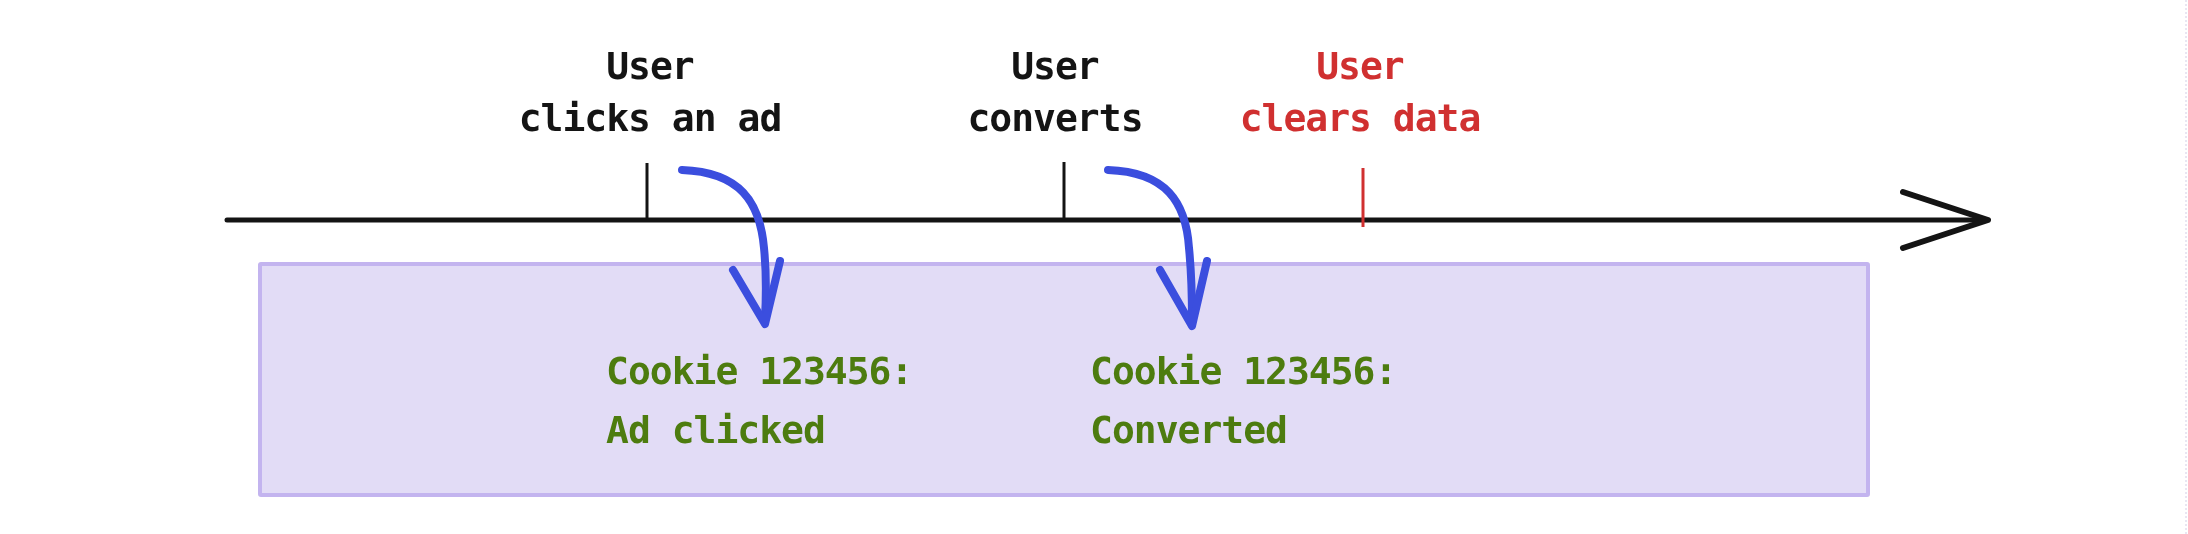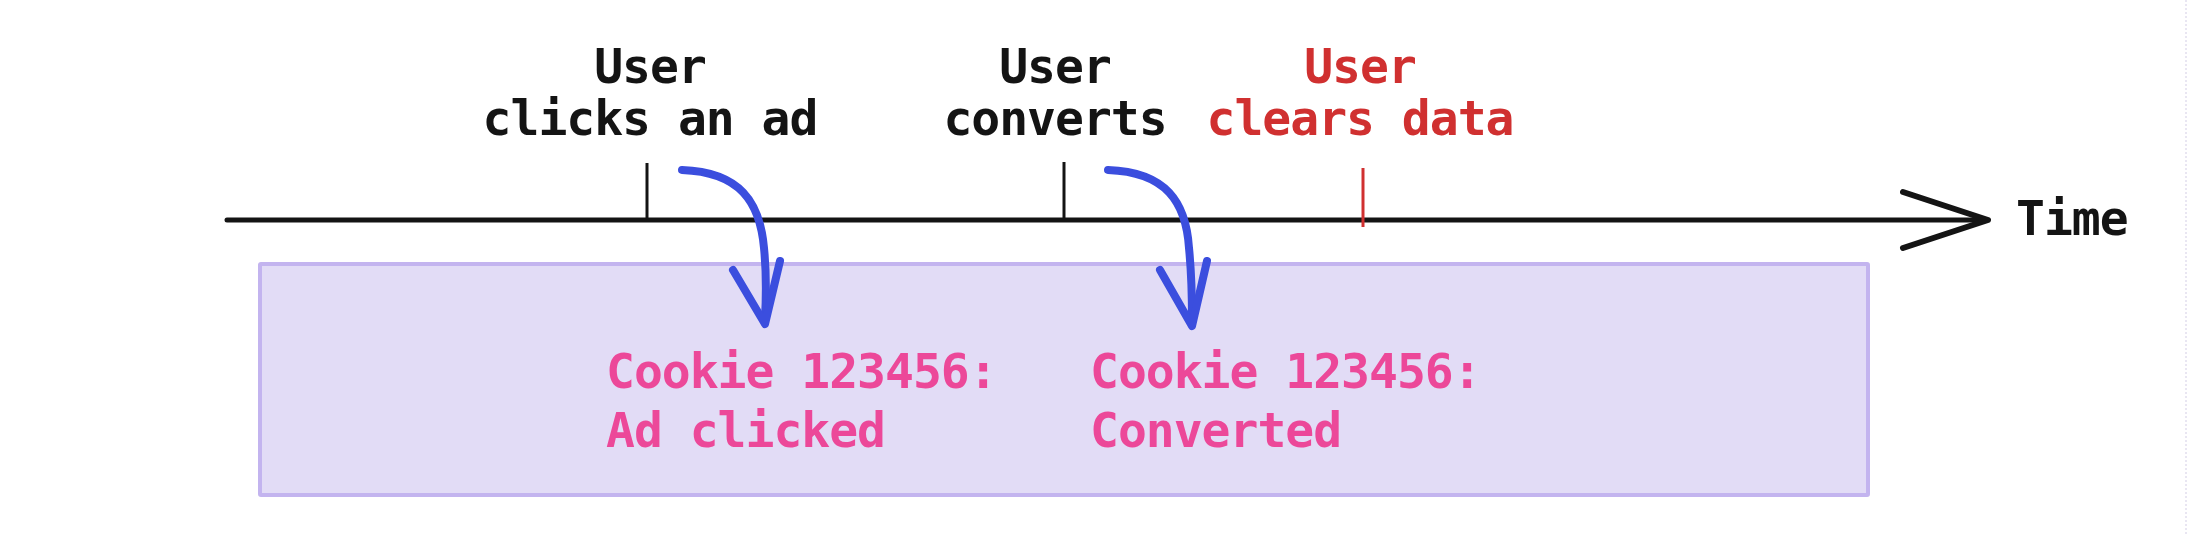--- a/index.html
+++ b/index.html
@@ -18,30 +18,30 @@
   }
   #overlay-svg {
     position: absolute;
     left: 0;
     top: 0;
     width: 2188px;
     height: 534px;
   }
   .label {
     position: absolute;
-    font-size: 48px;
+    font-size: 38px;
     line-height: 52px;
     white-space: pre-line;
     text-align: center;
     color: #141414;
     letter-spacing: -1px;
   }
   .label.red   { color: #d03030; }
   .label.purple{ color: #5b2fc9; }
-  .label.blue  { color: #ec4899; }
+  .label.blue  { color: #4d7c0f; }
   .label.left  { text-align: left; }
   #event-label-click   { left: 470px;  top: 40px;  width: 360px; }
   #event-label-convert { left: 875px;  top: 40px;  width: 360px; }
   #event-label-clear   { left: 1180px; top: 40px;  width: 360px; }
   #time-label          { left: 2016px; top: 196px; width: 160px; text-align: left; line-height: 44px; }
   #adtech-label        { left: 24px;   top: 328px; width: 240px; }
   #cookie-record-1     { left: 606px;  top: 342px; width: 440px; line-height: 59px; }
   #cookie-record-2     { left: 1090px; top: 342px; width: 440px; line-height: 59px; }
   #server-box {
     position: absolute;
@@ -88,21 +88,20 @@
     <path d="M 1160 270 L 1192 326 L 1207 261" fill="none" stroke="#3b4ede" stroke-width="8" stroke-linecap="round" stroke-linejoin="round"></path>
   </svg>
 
   <div class="label" id="event-label-click">User
 clicks an ad</div>
   <div class="label" id="event-label-convert">User
 converts</div>
   <div class="label red" id="event-label-clear">User
 clears data</div>
 
-  <div class="label" id="time-label">Time</div>
 
 
   <div class="label blue left" id="cookie-record-1">Cookie 123456:
 Ad clicked</div>
   <div class="label blue left" id="cookie-record-2">Cookie 123456:
 Converted</div>
 
 </div>
 
 </body></html>

